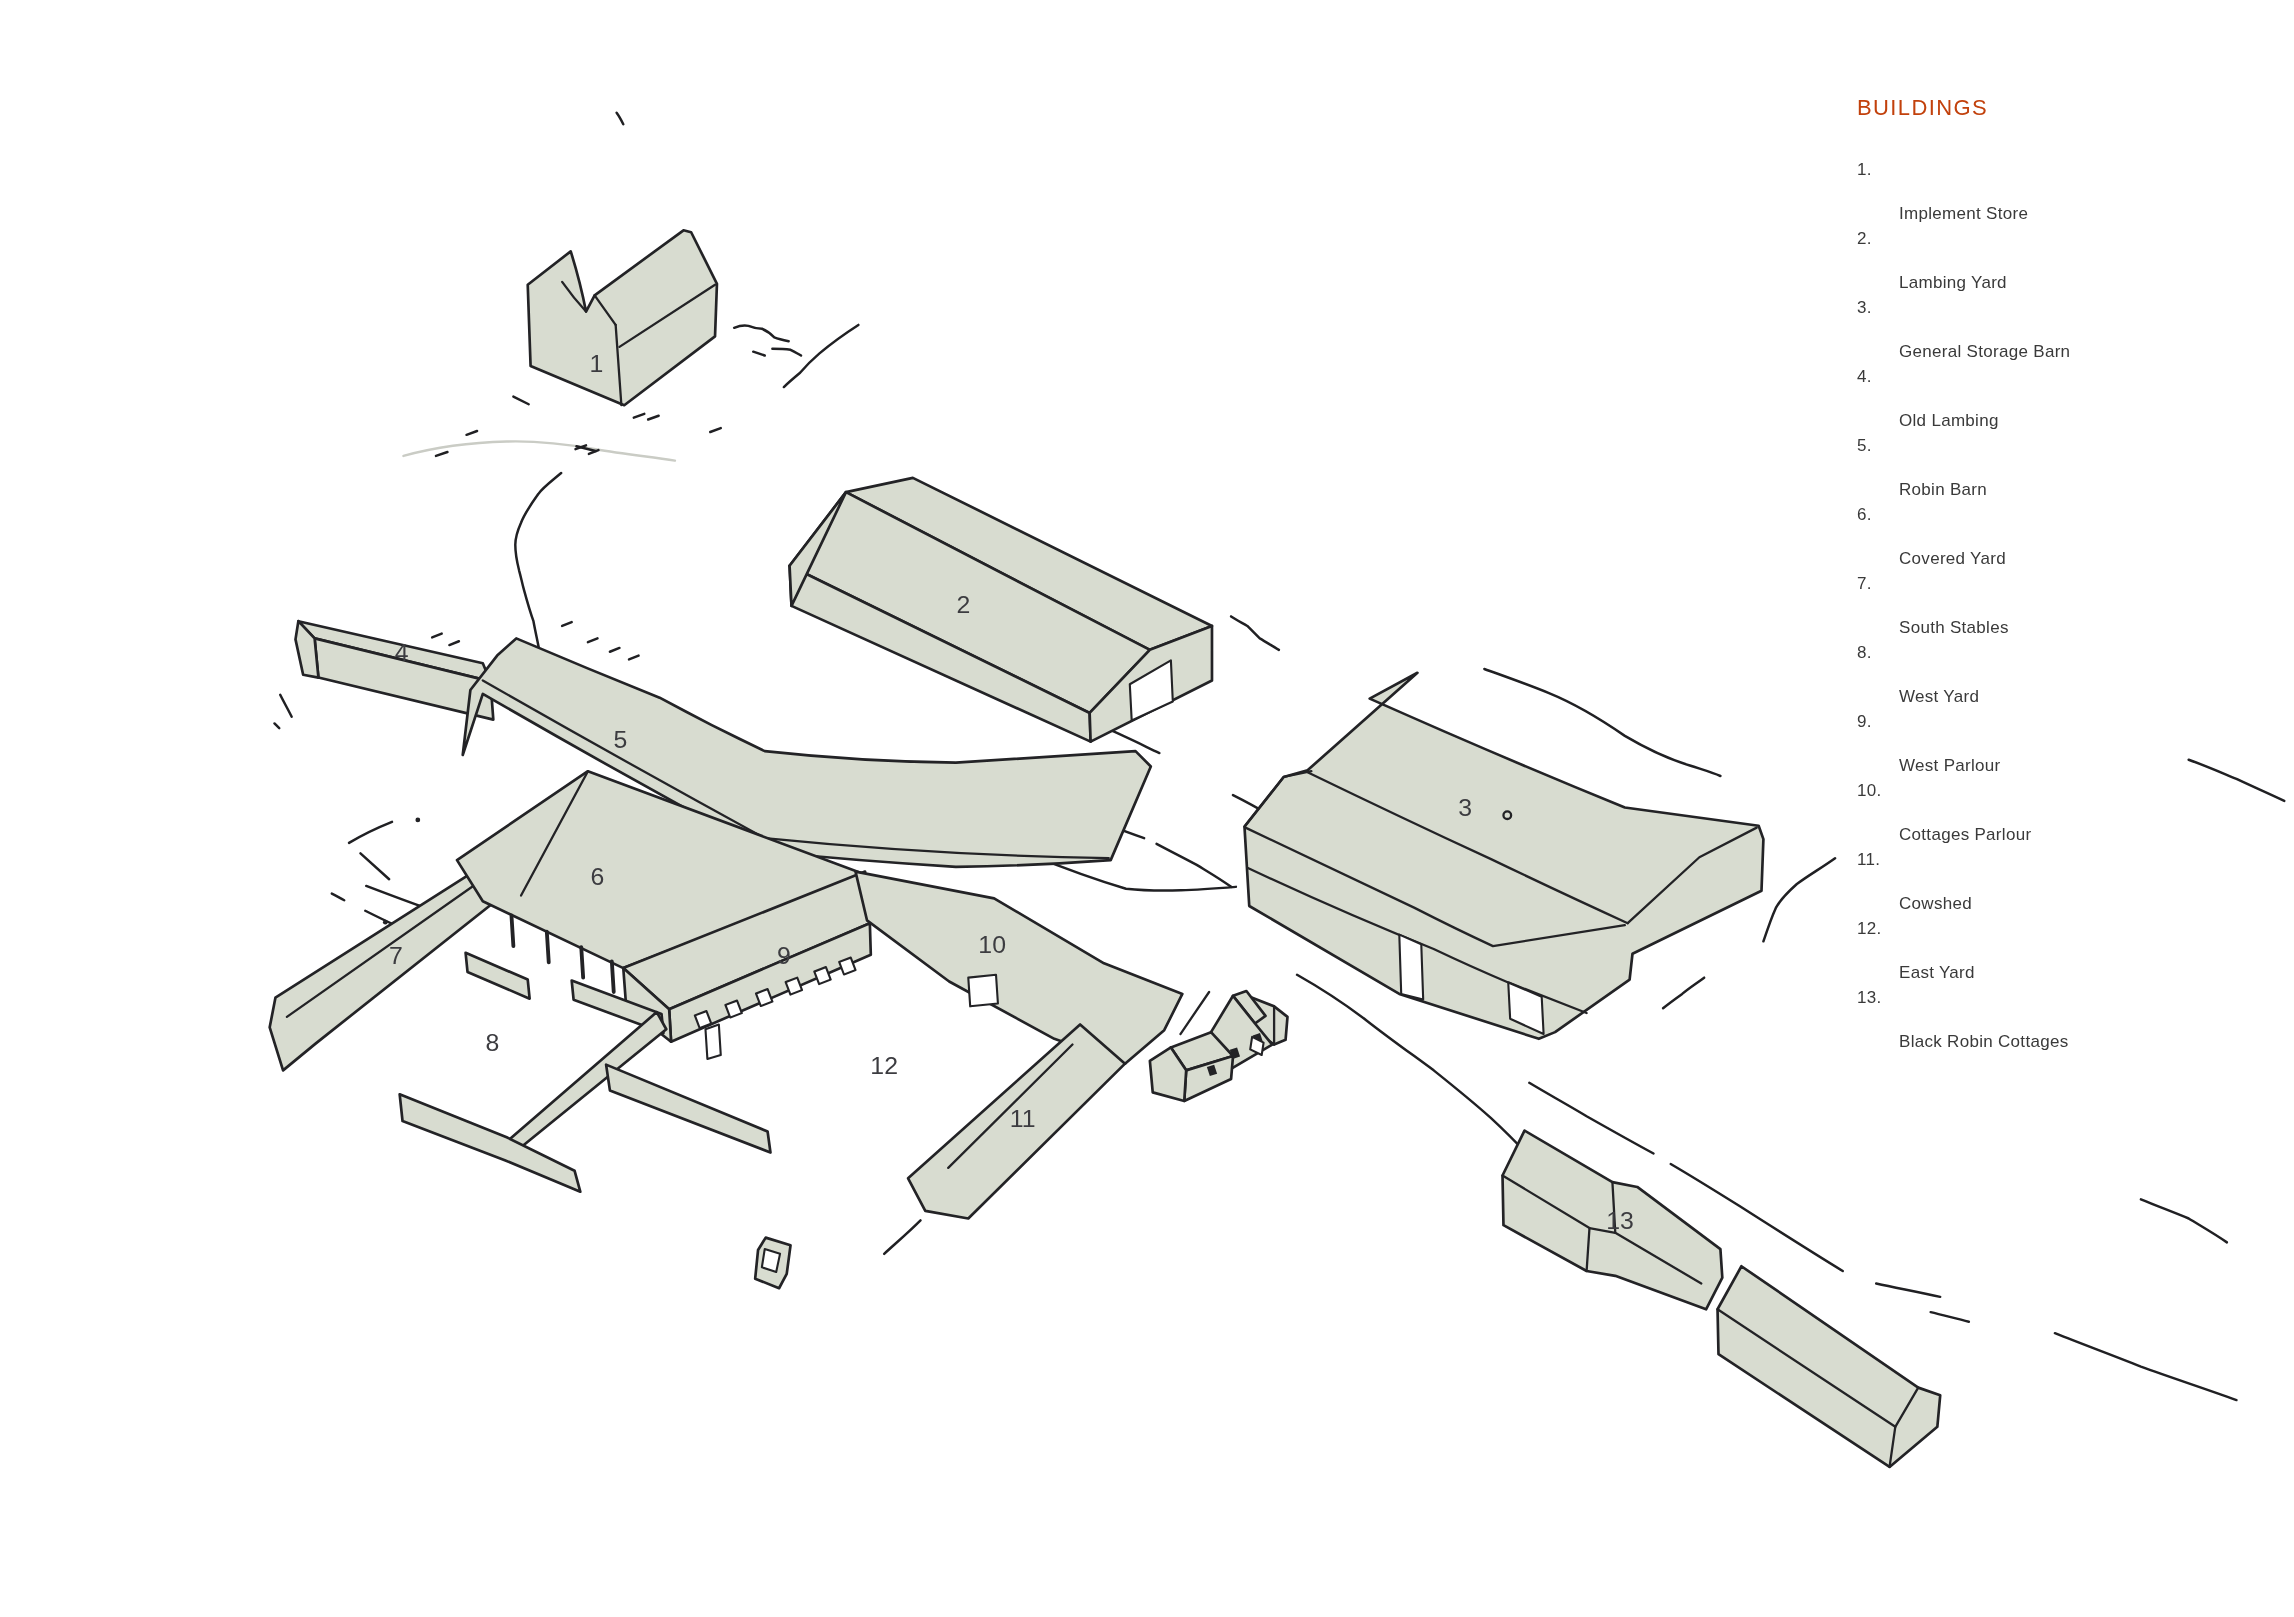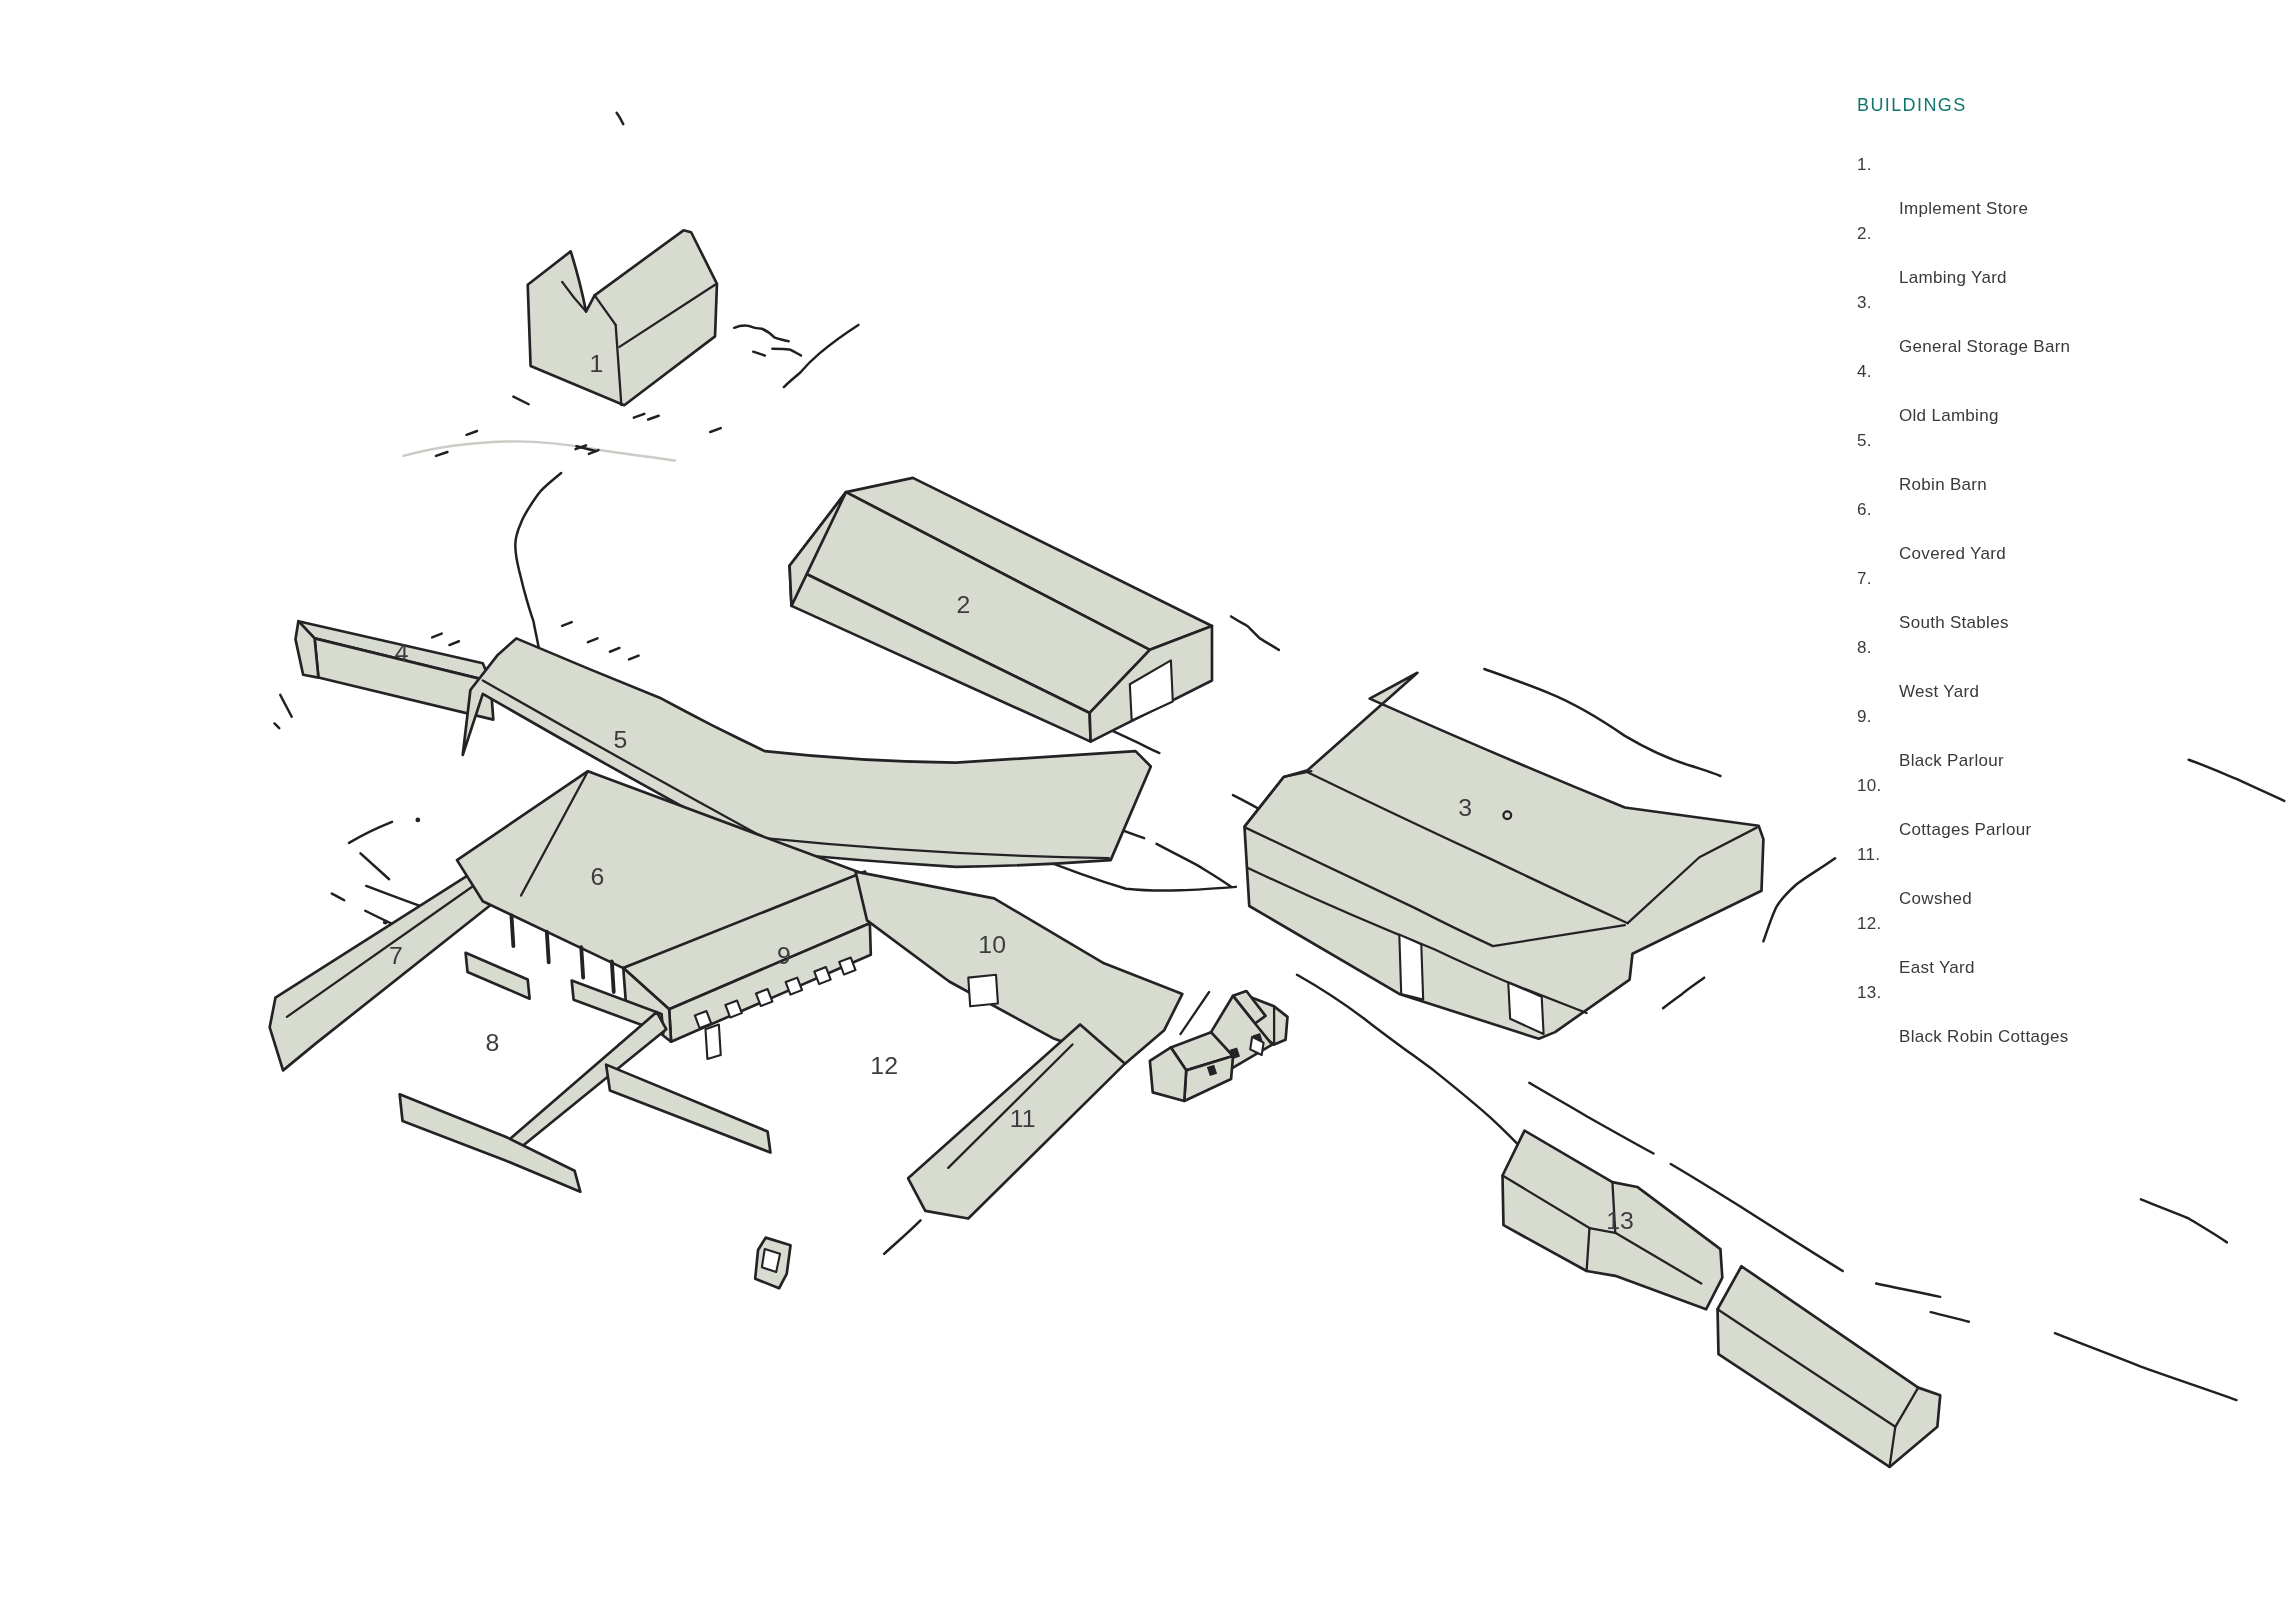--- a/index.html
+++ b/index.html
@@ -8,21 +8,21 @@
   svg{position:absolute;left:0;top:0;}
   .b{fill:var(--sage);stroke:var(--ink);stroke-width:2.8;stroke-linejoin:round;stroke-linecap:round;}
   .ln{fill:none;stroke:var(--ink);stroke-width:2.4;stroke-linejoin:round;stroke-linecap:round;}
   .wh{fill:#ffffff;stroke:var(--ink);stroke-width:2.2;stroke-linejoin:round;}
   .dk{fill:var(--ink);stroke:none;}
   .tr{fill:none;stroke:#202023;stroke-width:2.6;stroke-linecap:round;stroke-linejoin:round;}
   .trl{fill:none;stroke:#caccc5;stroke-width:2.6;stroke-linecap:round;}
   .post{stroke:var(--ink);stroke-width:4;stroke-linecap:round;}
   .marker{font-family:"Liberation Sans",sans-serif;font-size:26px;fill:var(--label);}
   .legend{position:absolute;left:1857px;top:95px;color:#3a3a3a;}
-  .legend-title{font-size:18px;letter-spacing:1.4px;color:#0f766e;}
+  .legend-title{font-size:22px;letter-spacing:1.4px;color:#c2410c;}
   .legend-items{margin-top:36px;}
   .legend-row{display:flex;font-size:17px;line-height:25px;letter-spacing:0.3px;}
   .legend-num{width:42px;flex:0 0 42px;}
   .legend-label{white-space:nowrap;margin-top:44px;}
 </style>
 </head>
 <body>
 
 <div class="stage">
 
@@ -247,21 +247,21 @@
         <div class="legend-row">
           <span class="legend-num">7.</span>
           <span class="legend-label">South Stables</span>
         </div>
         <div class="legend-row">
           <span class="legend-num">8.</span>
           <span class="legend-label">West Yard</span>
         </div>
         <div class="legend-row">
           <span class="legend-num">9.</span>
-          <span class="legend-label">Black Parlour</span>
+          <span class="legend-label">West Parlour</span>
         </div>
         <div class="legend-row">
           <span class="legend-num">10.</span>
           <span class="legend-label">Cottages Parlour</span>
         </div>
         <div class="legend-row">
           <span class="legend-num">11.</span>
           <span class="legend-label">Cowshed</span>
         </div>
         <div class="legend-row">

